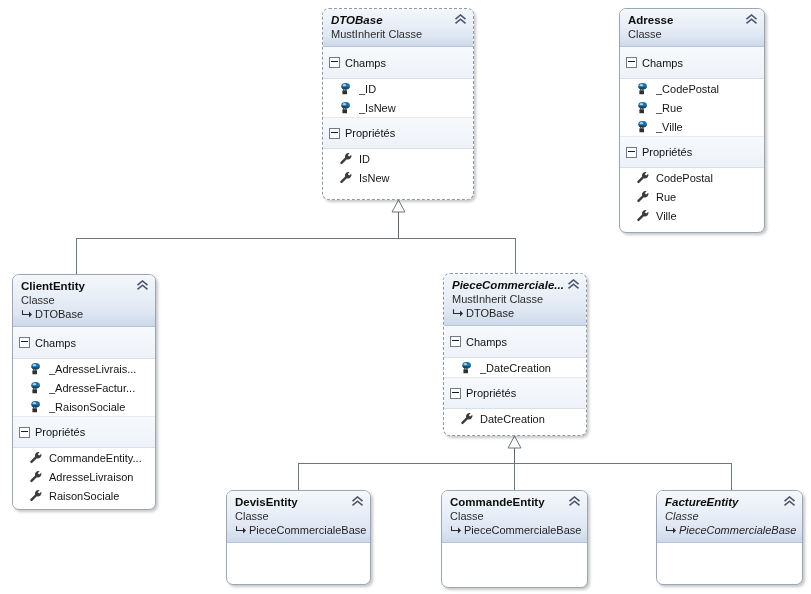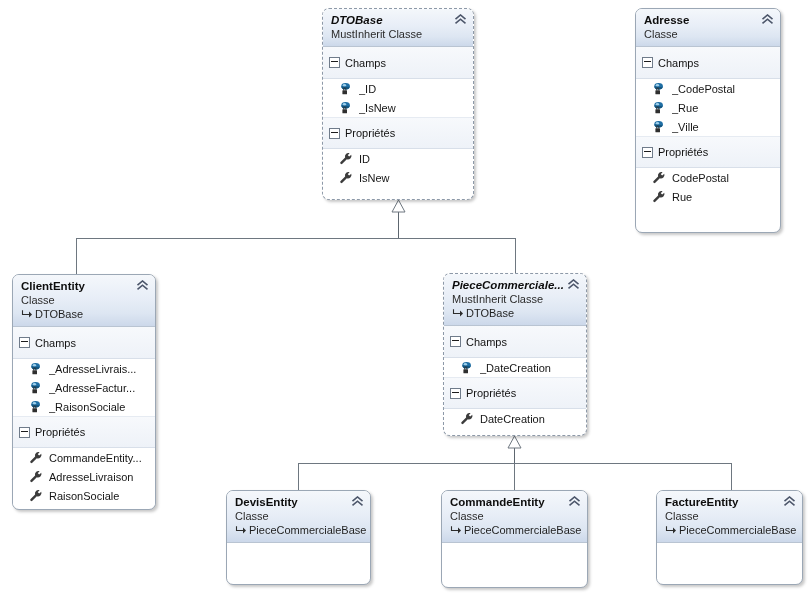--- a/index.html
+++ b/index.html
@@ -197,21 +197,21 @@
           <span class="member-label">ID</span>
         </div>
         <div class="member-row">
           <span class="icon"><svg width="14" height="13" viewBox="0 0 14 13">
               <path d="M10.6 1.1 a3.6 3.6 0 0 0 -4.5 4.5 L1.6 10.1 a1.2 1.2 0 0 0 1.7 1.7 L7.8 7.3 a3.6 3.6 0 0 0 4.5 -4.5 L10.2 4.6 L8.8 3.2 Z" fill="#3c3c3c"></path>
             </svg></span>
           <span class="member-label">IsNew</span>
         </div>
       </div>
   </div>
-    <div class="class-shape" style="left: 635px; top: 8px; width: 146px; height: 225px;">
+    <div class="class-shape" style="left: 619px; top: 8px; width: 146px; height: 225px;">
     <div class="shape-header">
       <div class="shape-title">Adresse</div>
       <div class="shape-stereo">Classe</div>
 
       <span class="collapse-chevron">
         <svg width="13" height="11" viewBox="0 0 13 11">
           <path d="M1.5 5.2 L6.5 1 L11.5 5.2" fill="none" stroke="#4c566a" stroke-width="1.6"></path>
           <path d="M1.5 9.4 L6.5 5.2 L11.5 9.4" fill="none" stroke="#4c566a" stroke-width="1.6"></path>
         </svg>
       </span>
@@ -259,20 +259,26 @@
           <span class="icon"><svg width="14" height="13" viewBox="0 0 14 13">
               <path d="M10.6 1.1 a3.6 3.6 0 0 0 -4.5 4.5 L1.6 10.1 a1.2 1.2 0 0 0 1.7 1.7 L7.8 7.3 a3.6 3.6 0 0 0 4.5 -4.5 L10.2 4.6 L8.8 3.2 Z" fill="#3c3c3c"></path>
             </svg></span>
           <span class="member-label">CodePostal</span>
         </div>
         <div class="member-row">
           <span class="icon"><svg width="14" height="13" viewBox="0 0 14 13">
               <path d="M10.6 1.1 a3.6 3.6 0 0 0 -4.5 4.5 L1.6 10.1 a1.2 1.2 0 0 0 1.7 1.7 L7.8 7.3 a3.6 3.6 0 0 0 4.5 -4.5 L10.2 4.6 L8.8 3.2 Z" fill="#3c3c3c"></path>
             </svg></span>
           <span class="member-label">Rue</span>
+        </div>
+        <div class="member-row">
+          <span class="icon"><svg width="14" height="13" viewBox="0 0 14 13">
+              <path d="M10.6 1.1 a3.6 3.6 0 0 0 -4.5 4.5 L1.6 10.1 a1.2 1.2 0 0 0 1.7 1.7 L7.8 7.3 a3.6 3.6 0 0 0 4.5 -4.5 L10.2 4.6 L8.8 3.2 Z" fill="#3c3c3c"></path>
+            </svg></span>
+          <span class="member-label">Ville</span>
         </div>
       </div>
   </div>
     <div class="class-shape" style="left: 12px; top: 274px; width: 144px; height: 236px;">
     <div class="shape-header">
       <div class="shape-title">ClientEntity</div>
       <div class="shape-stereo">Classe</div>
       <div class="shape-base">
         <span class="icon">
           <svg width="11" height="10" viewBox="0 0 11 10">
@@ -436,21 +442,21 @@
         <svg width="13" height="11" viewBox="0 0 13 11">
           <path d="M1.5 5.2 L6.5 1 L11.5 5.2" fill="none" stroke="#4c566a" stroke-width="1.6"></path>
           <path d="M1.5 9.4 L6.5 5.2 L11.5 9.4" fill="none" stroke="#4c566a" stroke-width="1.6"></path>
         </svg>
       </span>
     </div>
     <div class="shape-body">
         <div class="empty-compartment"></div>
       </div>
   </div>
-    <div class="class-shape" style="left: 656px; top: 490px; width: 147px; height: 95px;">
+    <div class="class-shape" style="left: 656px; top: 490px; width: 147px; height: 95px; font-style: italic;">
     <div class="shape-header">
       <div class="shape-title">FactureEntity</div>
       <div class="shape-stereo">Classe</div>
       <div class="shape-base">
         <span class="icon">
           <svg width="11" height="10" viewBox="0 0 11 10">
             <path d="M1.5 1.2 L1.5 5.5 L8.5 5.5" fill="none" stroke="#2b2b2b" stroke-width="1.1"></path>
             <polygon points="8,2.6 11,5.5 8,8.4" fill="#2b2b2b"></polygon>
           </svg>
         </span>

